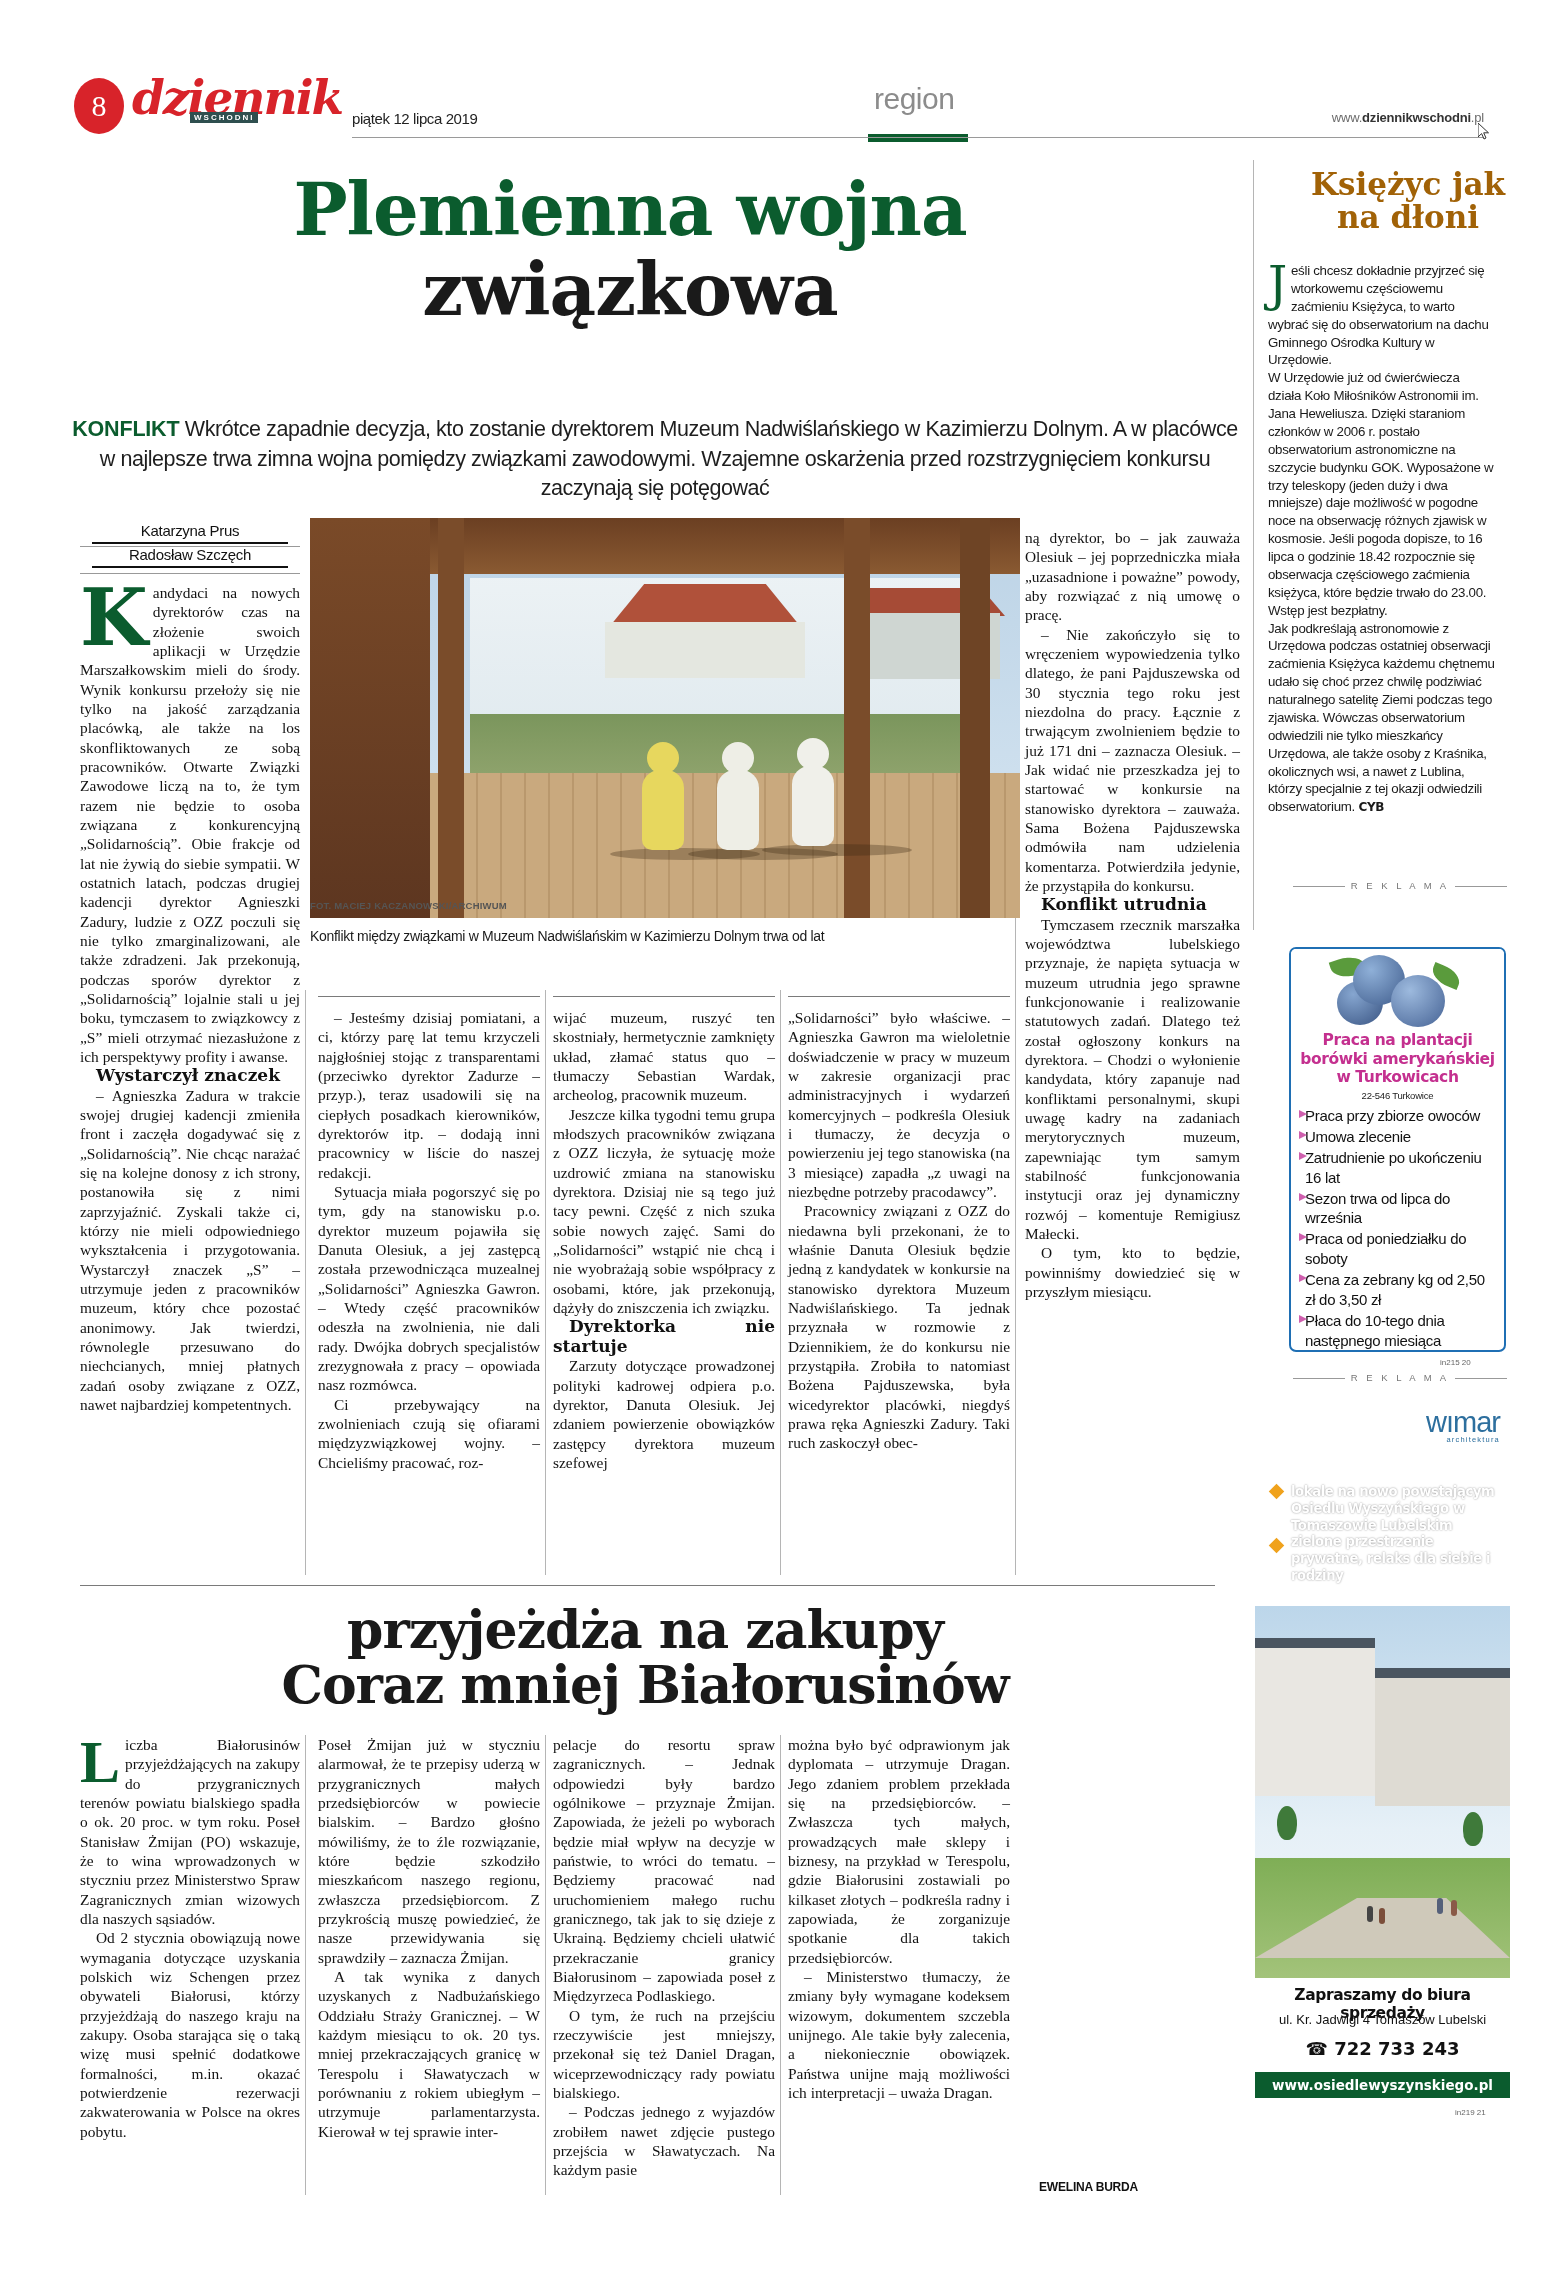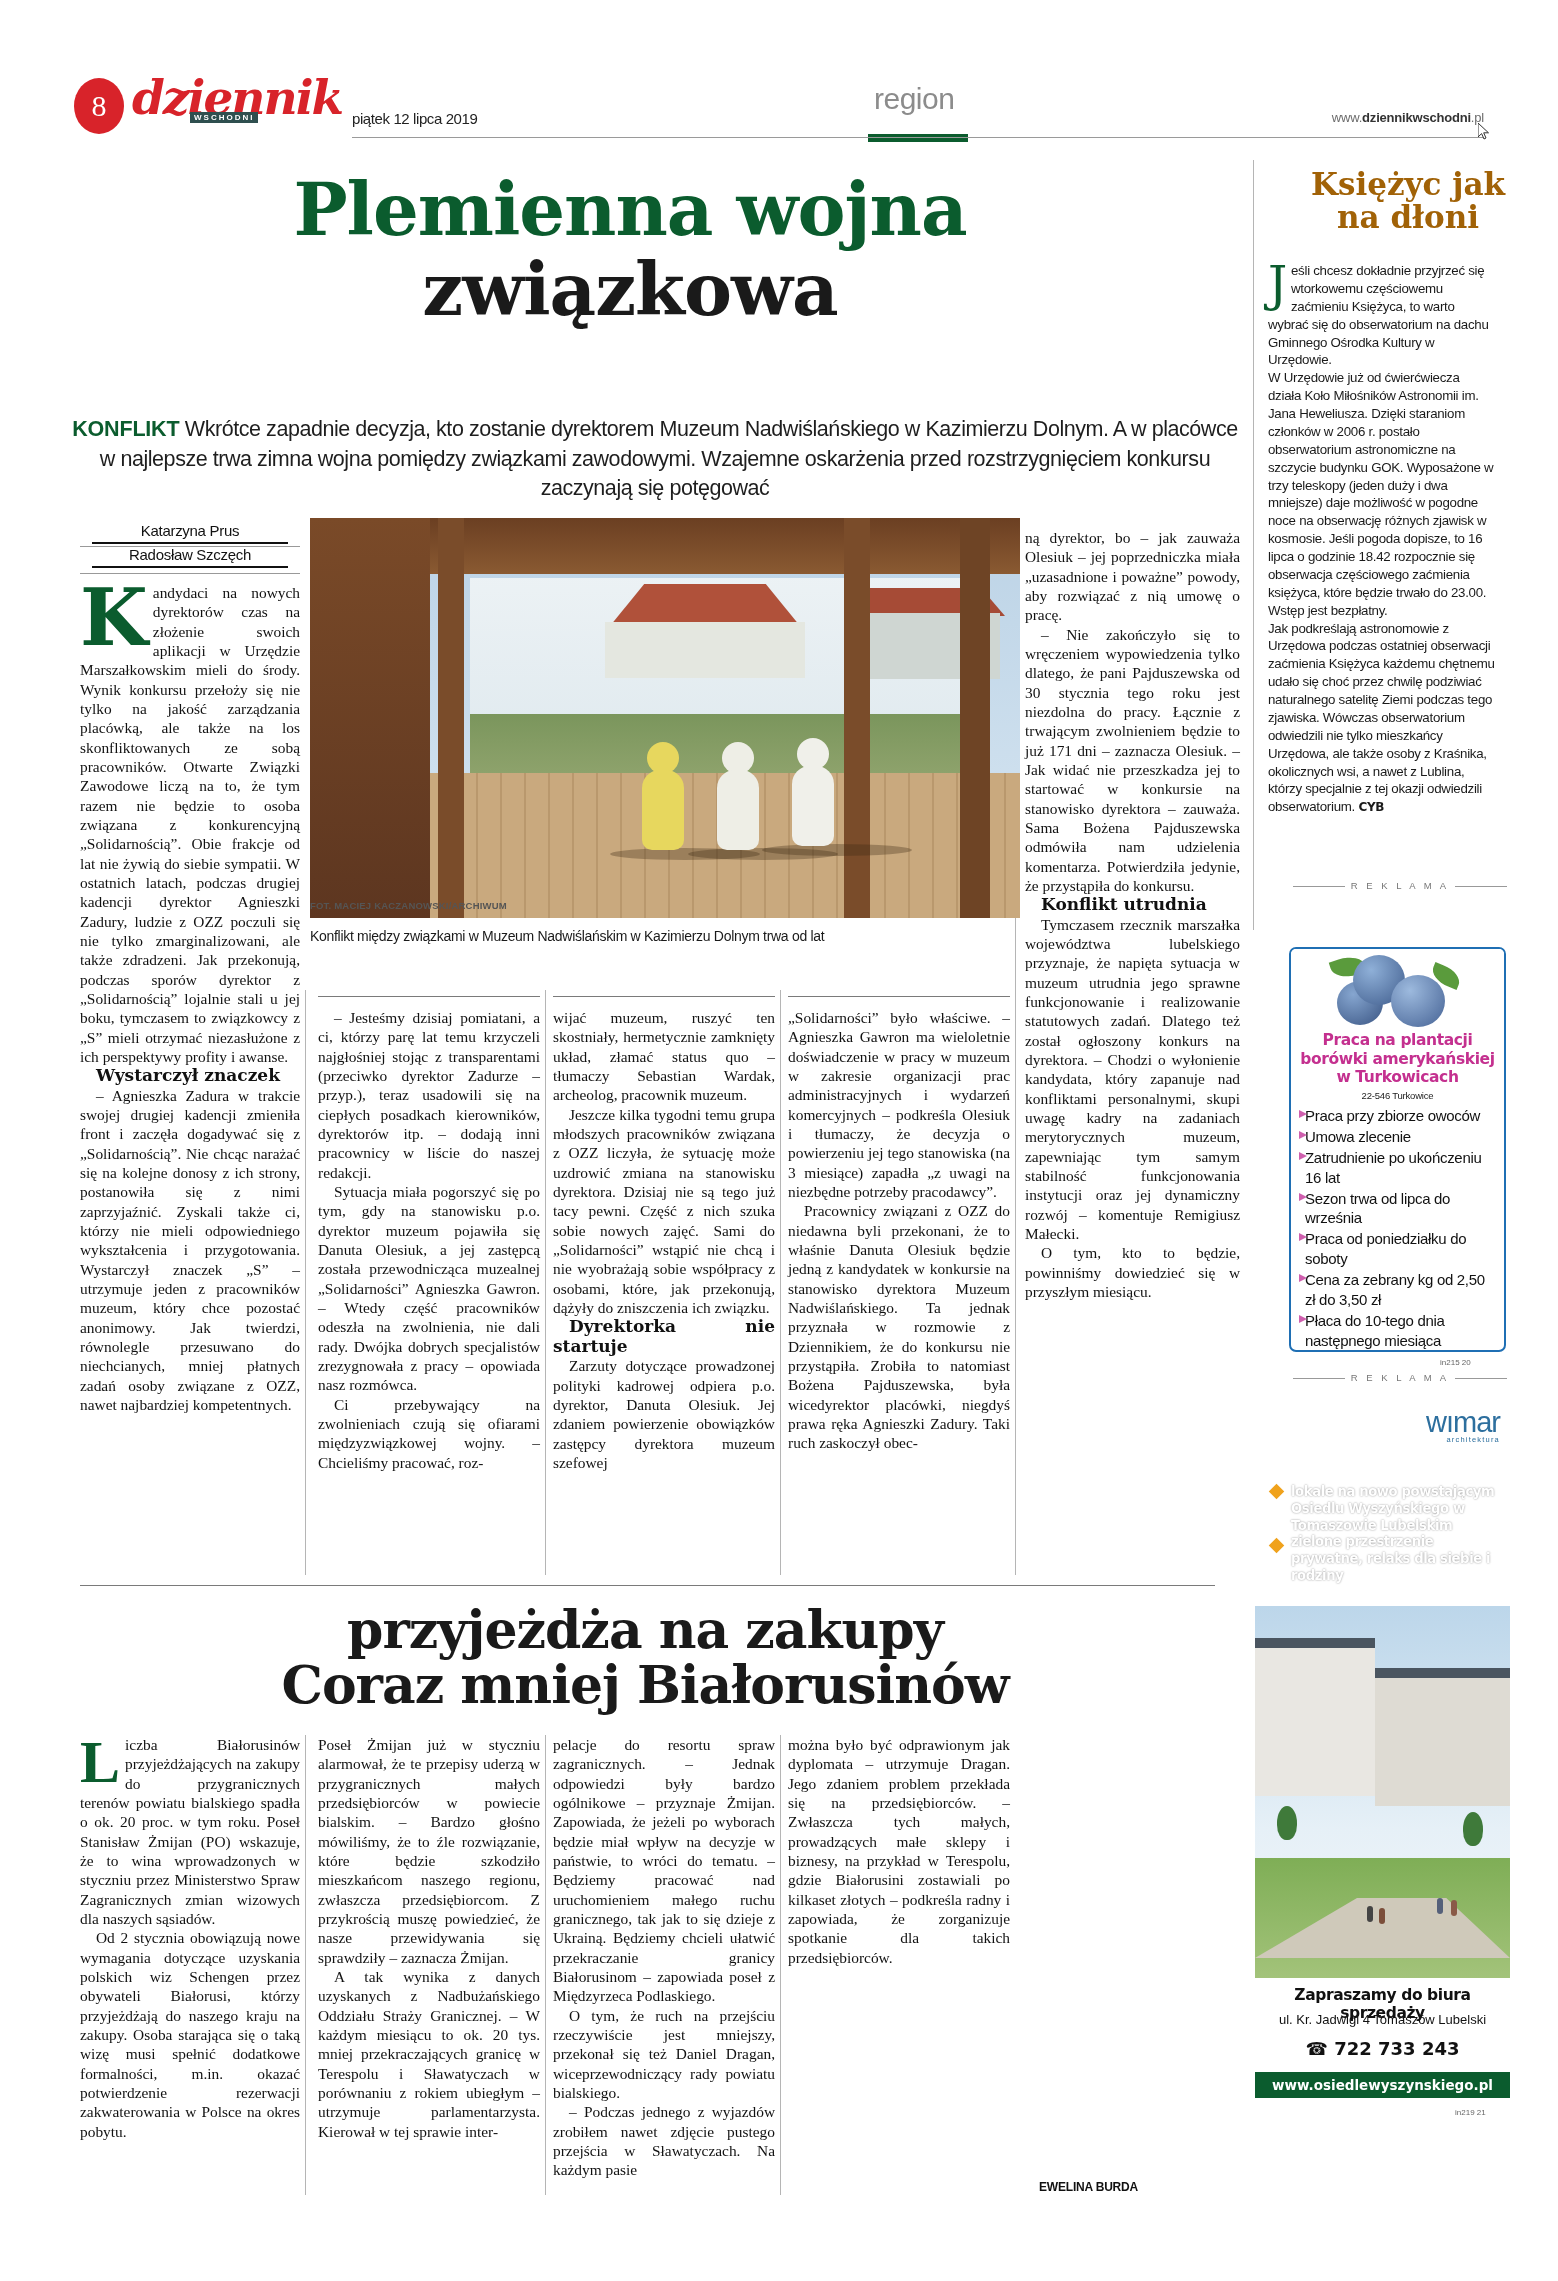--- a/index.html
+++ b/index.html
@@ -445,16 +445,17 @@
   <div class="vrule" style="left:545px; top:1735px; height:460px;"></div>
   <div class="col" style="left:553px; top:1735px; width:222px;">
     <p class="noind">pelacje do resortu spraw zagranicznych. – Jednak odpowiedzi były bardzo ogólnikowe – przyznaje Żmijan. Zapowiada, że jeżeli po wyborach będzie miał wpływ na decyzje w państwie, to wróci do tematu. – Będziemy pracować nad uruchomieniem małego ruchu granicznego, tak jak to się dzieje z Ukrainą. Będziemy chcieli ułatwić przekraczanie granicy Białorusinom – zapowiada poseł z Międzyrzeca Podlaskiego.</p>
     <p>O tym, że ruch na przejściu rzeczywiście jest mniejszy, przekonał się też Daniel Dragan, wiceprzewodniczący rady powiatu bialskiego.</p>
     <p>– Podczas jednego z wyjazdów zrobiłem nawet zdjęcie pustego przejścia w Sławatyczach. Na każdym pasie</p>
   </div>
 
   <div class="vrule" style="left:780px; top:1735px; height:460px;"></div>
   <div class="col" style="left:788px; top:1735px; width:222px;">
     <p class="noind">można było być odprawionym jak dyplomata – utrzymuje Dragan. Jego zdaniem problem przekłada się na przedsiębiorców. – Zwłaszcza tych małych, prowadzących małe sklepy i biznesy, na przykład w Terespolu, gdzie Białorusini zostawiali po kilkaset złotych – podkreśla radny i zapowiada, że zorganizuje spotkanie dla takich przedsiębiorców.</p>
+    <p>– Ministerstwo tłumaczy, że zmiany były wymagane kodeksem wizowym, dokumentem szczebla unijnego. Ale takie były zalecenia, a niekoniecznie obowiązek. Państwa unijne mają możliwości ich interpretacji – uważa Dragan.</p>
   </div>
   <div class="sig2" style="left:898px; top:2180px;">EWELINA BURDA</div>
 
 </div>
 
 </body></html>

